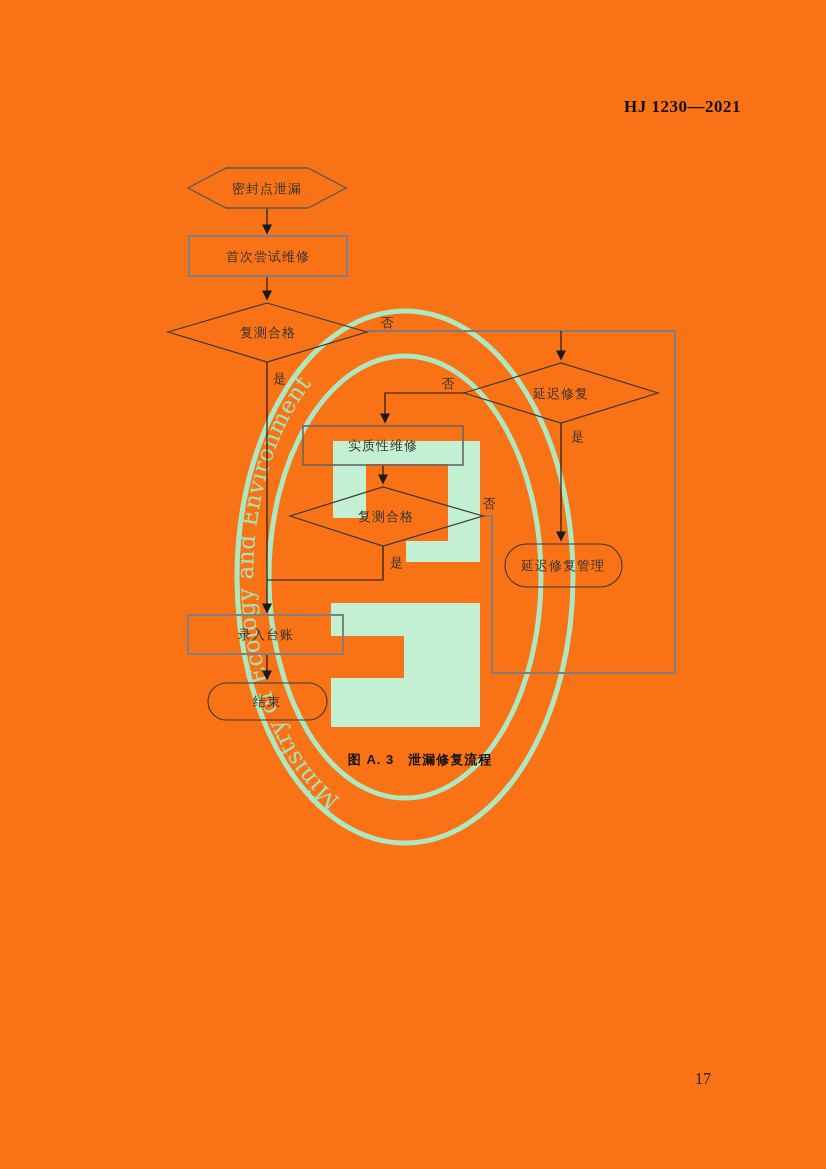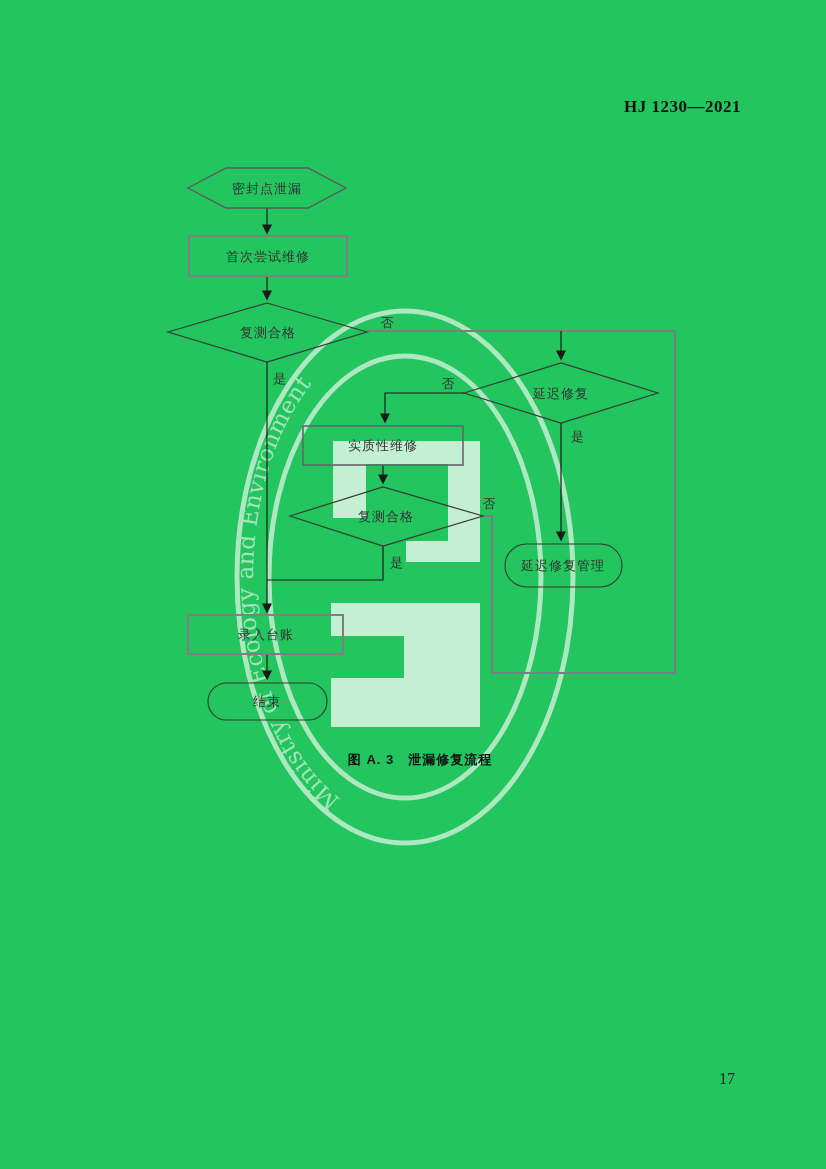--- a/index.html
+++ b/index.html
@@ -1,30 +1,30 @@
 <!DOCTYPE html>
 <html><head>
 <meta charset="utf-8">
 <style>
   html,body{margin:0;padding:0;background:#ffffff;}
   .page{
-    position:relative;width:826px;height:1169px;background:#22c55e;
+    position:relative;width:826px;height:1169px;background:#f97316;
     overflow:hidden;font-family:"Liberation Sans",sans-serif;
   }
   .header{
     position:absolute;top:97px;right:85px;
     font-family:"Liberation Serif",serif;font-weight:bold;
     font-size:17px;color:#111;letter-spacing:.5px;white-space:nowrap;
   }
   .caption{
     position:absolute;top:751px;left:300px;width:240px;text-align:center;
     font-weight:bold;font-size:13px;color:#111;letter-spacing:1px;white-space:nowrap;
   }
   .pagenum{
-    position:absolute;top:1070px;left:695px;width:40px;text-align:right;
+    position:absolute;top:1070px;left:695px;width:40px;text-align:left;
     font-family:"Liberation Serif",serif;font-size:16px;color:#222;
   }
   svg.flow{position:absolute;left:0;top:0;}
   .node-label{
     font-family:"Liberation Sans",sans-serif;font-size:13px;fill:#333;
     letter-spacing:1px;text-anchor:middle;
   }
   .edge-label{
     font-family:"Liberation Sans",sans-serif;font-size:13px;fill:#333;
   }

